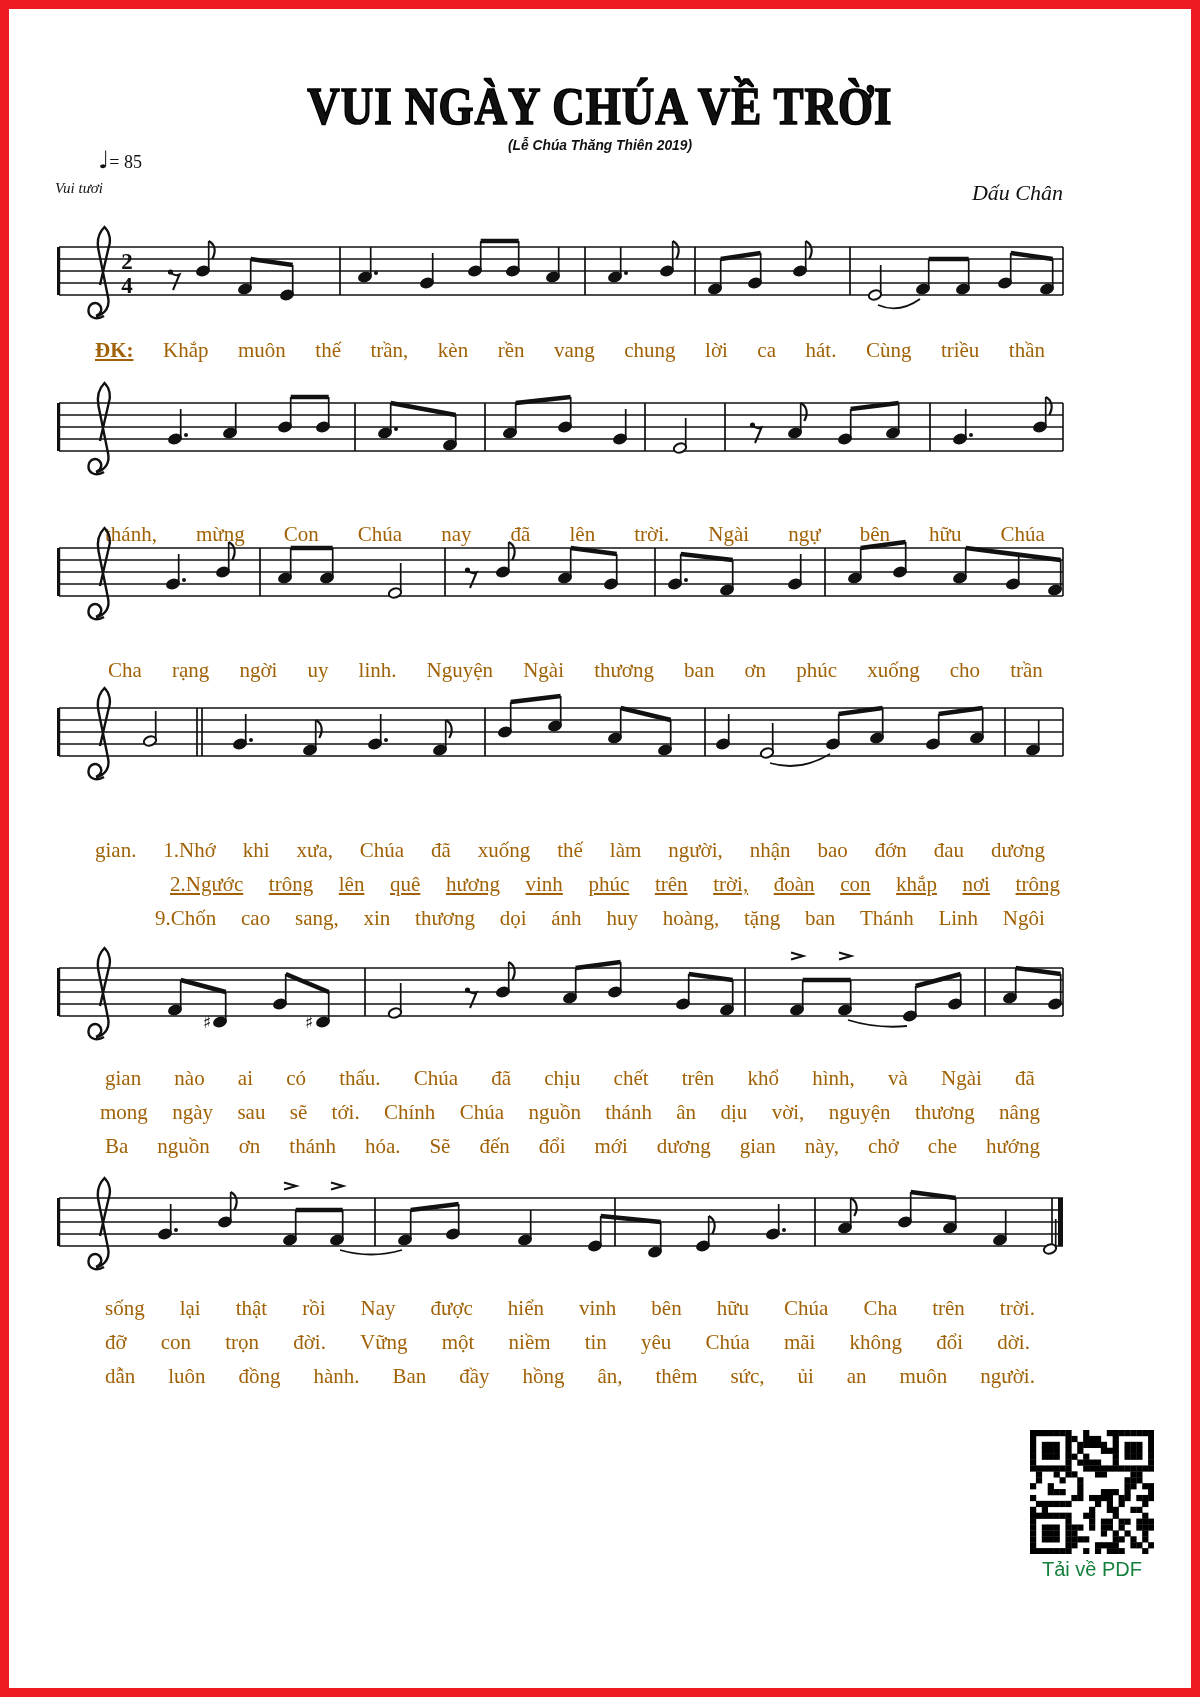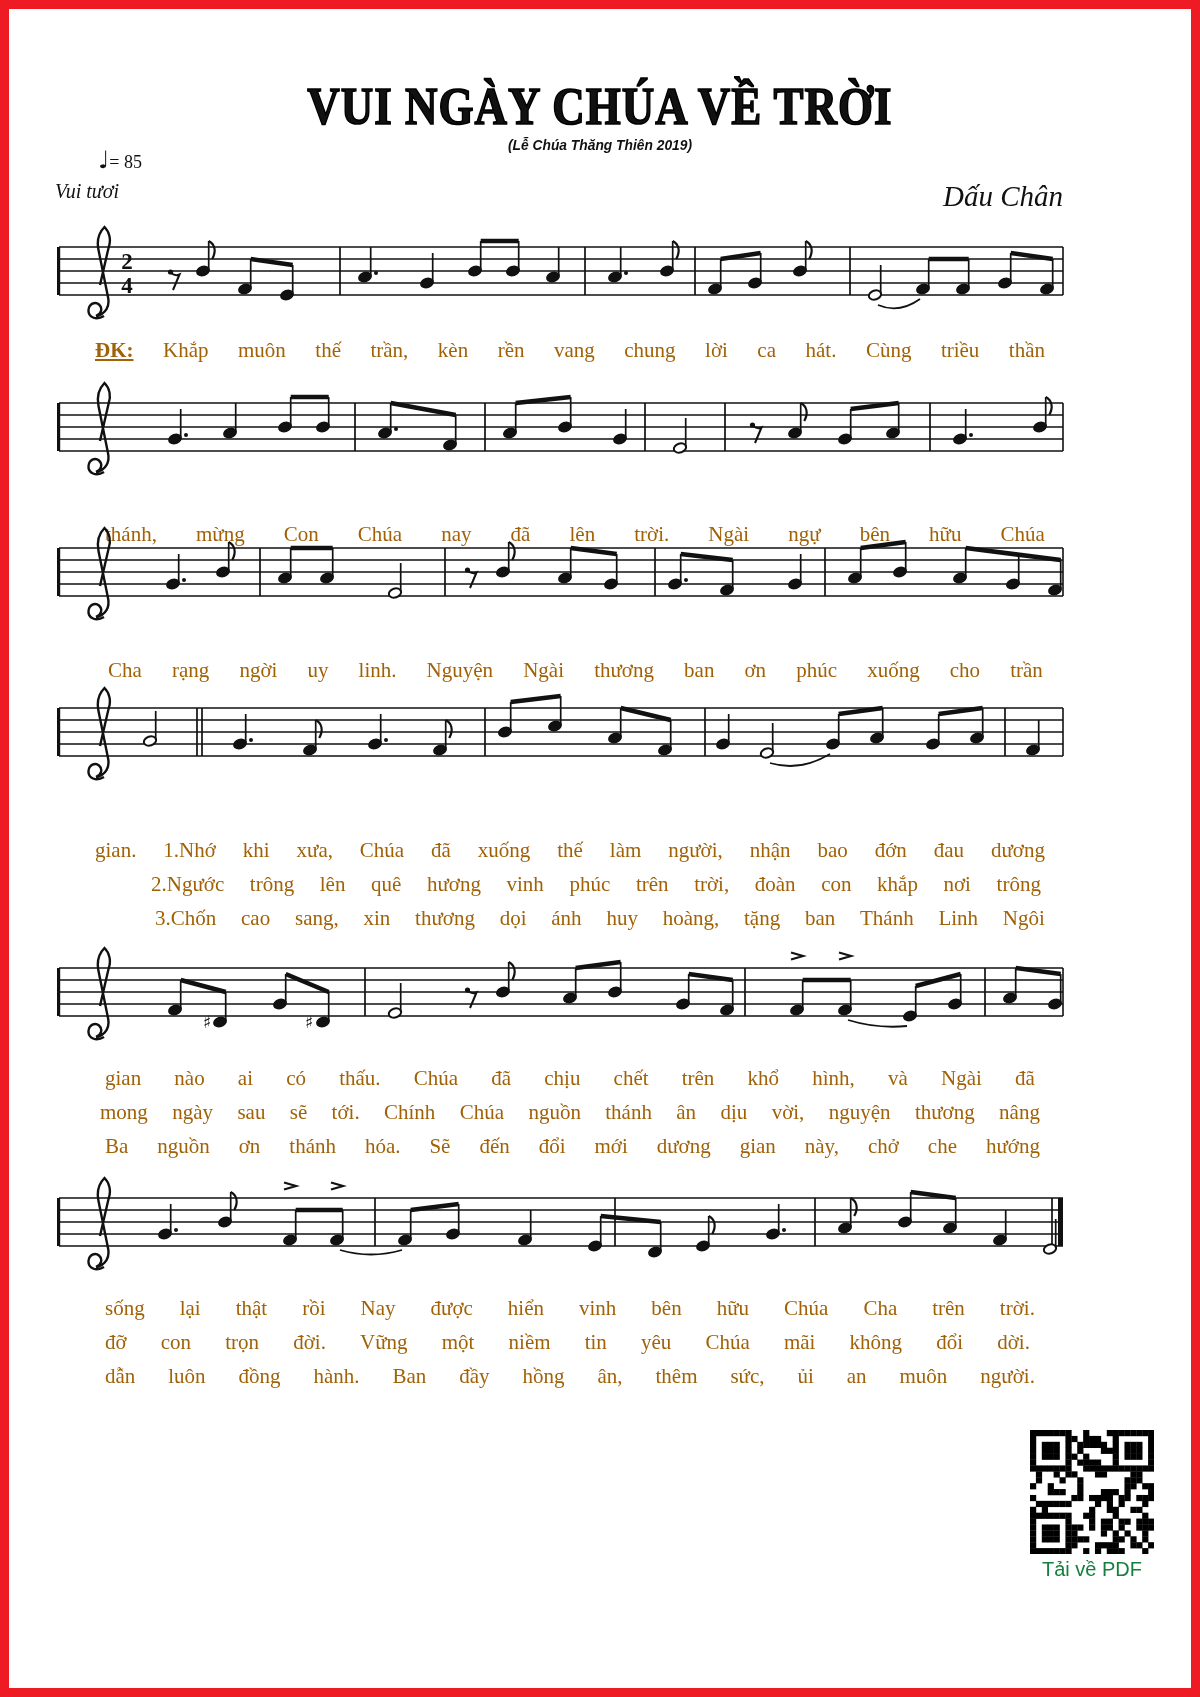--- a/index.html
+++ b/index.html
@@ -21,40 +21,40 @@
     -webkit-text-stroke:1.4px #000;
     font-family:"Liberation Serif",serif;
   }
   .song-subtitle{
     position:absolute;top:136px;left:0;width:1200px;text-align:center;
     font-size:15px;font-weight:bold;font-style:italic;
     font-family:"Liberation Sans",sans-serif;transform:scale(0.92,1.02);
   }
   .tempo{position:absolute;left:98px;top:146px;font-size:18px;}
   .tempo .note-glyph{font-size:24px;font-family:"DejaVu Sans",sans-serif;}
-  .expression{position:absolute;left:55px;top:180px;font-size:20px;font-style:italic;}
-  .composer{position:absolute;right:137px;top:180px;font-size:29px;font-style:italic;}
+  .expression{position:absolute;left:55px;top:180px;font-size:15px;font-style:italic;}
+  .composer{position:absolute;right:137px;top:180px;font-size:22px;font-style:italic;}
 
   .staff-svg{position:absolute;left:55px;width:1010px;height:112px;}
   #staff-1{top:222px;} #staff-2{top:378px;} #staff-3{top:523px;}
   #staff-4{top:683px;} #staff-5{top:943px;} #staff-6{top:1173px;}
 
   .lyric-row{
     position:absolute;display:flex;justify-content:space-between;
     font-size:21px;color:#a16207;white-space:nowrap;
     font-family:"Liberation Serif",serif;
   }
   .lyric-row[data-first-bold="true"] span:first-child{
     font-weight:bold;text-decoration:underline;
   }
   #lyr-1{top:338px;left:95px;width:950px;}
   #lyr-2{top:522px;left:105px;width:940px;text-align:right;}
   #lyr-3{top:658px;left:108px;width:935px;}
   #lyr-4a{top:838px;left:95px;width:950px;}
-  #lyr-4b{top:872px;left:151px;width:890px;}
+  #lyr-4b{top:872px;left:170px;width:890px;text-decoration:underline;}
   #lyr-4c{top:906px;left:155px;width:890px;}
   #lyr-5a{top:1066px;left:105px;width:930px;}
   #lyr-5b{top:1100px;left:100px;width:940px;gap:12px;}
   #lyr-5c{top:1134px;left:105px;width:935px;}
   #lyr-6a{top:1296px;left:105px;width:930px;}
   #lyr-6b{top:1330px;left:105px;width:925px;}
   #lyr-6c{top:1364px;left:105px;width:930px;}
 
   .qr-wrap{position:absolute;left:1030px;top:1430px;width:124px;height:124px;}
   .qr-caption{
@@ -391,21 +391,21 @@
       <span>phúc</span>
       <span>trên</span>
       <span>trời,</span>
       <span>đoàn</span>
       <span>con</span>
       <span>khắp</span>
       <span>nơi</span>
       <span>trông</span>
     </div>
   <div id="lyr-4c" class="lyric-row">
-      <span>3.Chốn</span>
+      <span>9.Chốn</span>
       <span>cao</span>
       <span>sang,</span>
       <span>xin</span>
       <span>thương</span>
       <span>dọi</span>
       <span>ánh</span>
       <span>huy</span>
       <span>hoàng,</span>
       <span>tặng</span>
       <span>ban</span>

